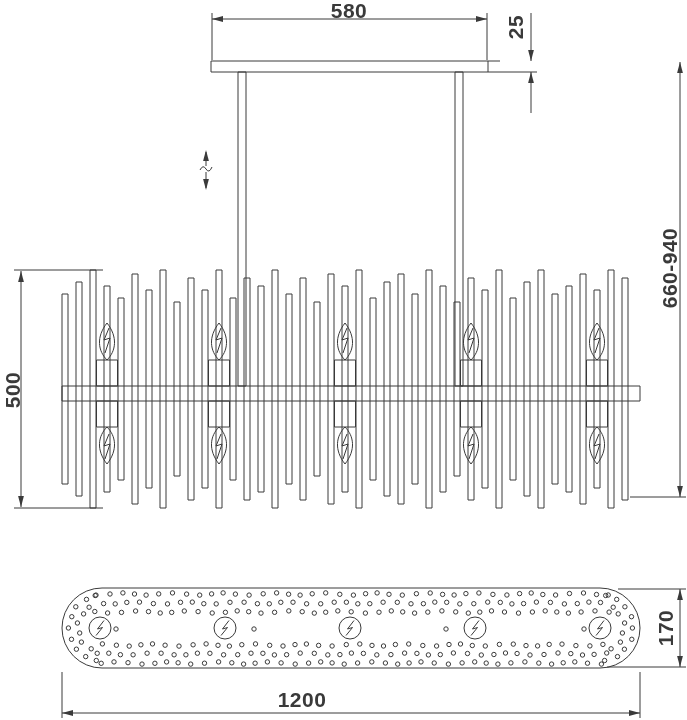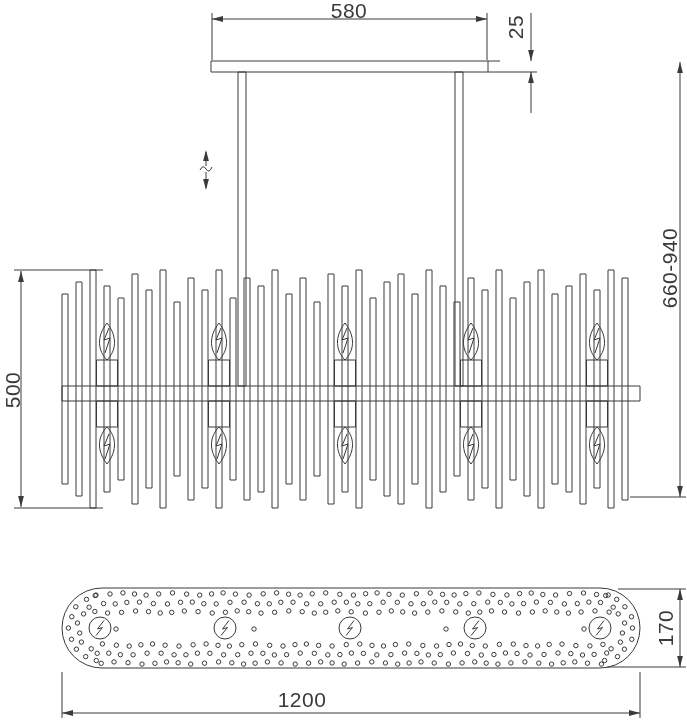--- a/index.html
+++ b/index.html
@@ -1,17 +1,17 @@
 <!DOCTYPE html>
 <html><head>
 <meta charset="utf-8">
 <style>
   html,body{margin:0;padding:0;background:#ffffff;}
   .canvas{width:687px;height:720px;background:#ffffff;position:relative;overflow:hidden;
-          font-family:"Liberation Sans",sans-serif;}
+          font-family:"Liberation Sans",sans-serif;font-weight:bold;}
   svg line, svg rect, svg circle, svg path, svg polyline{
     stroke:#3a3a3a;stroke-width:1;fill:none;vector-effect:non-scaling-stroke;}
   svg polygon{fill:#3a3a3a;stroke:none;}
   svg text{fill:#3a3a3a;font-size:21px;font-family:"Liberation Sans",sans-serif;letter-spacing:.5px;}
 </style>
 </head>
 <body>
 
 <div class="canvas">
   <svg id="drawing" width="687" height="720" viewBox="0 0 687 720">

